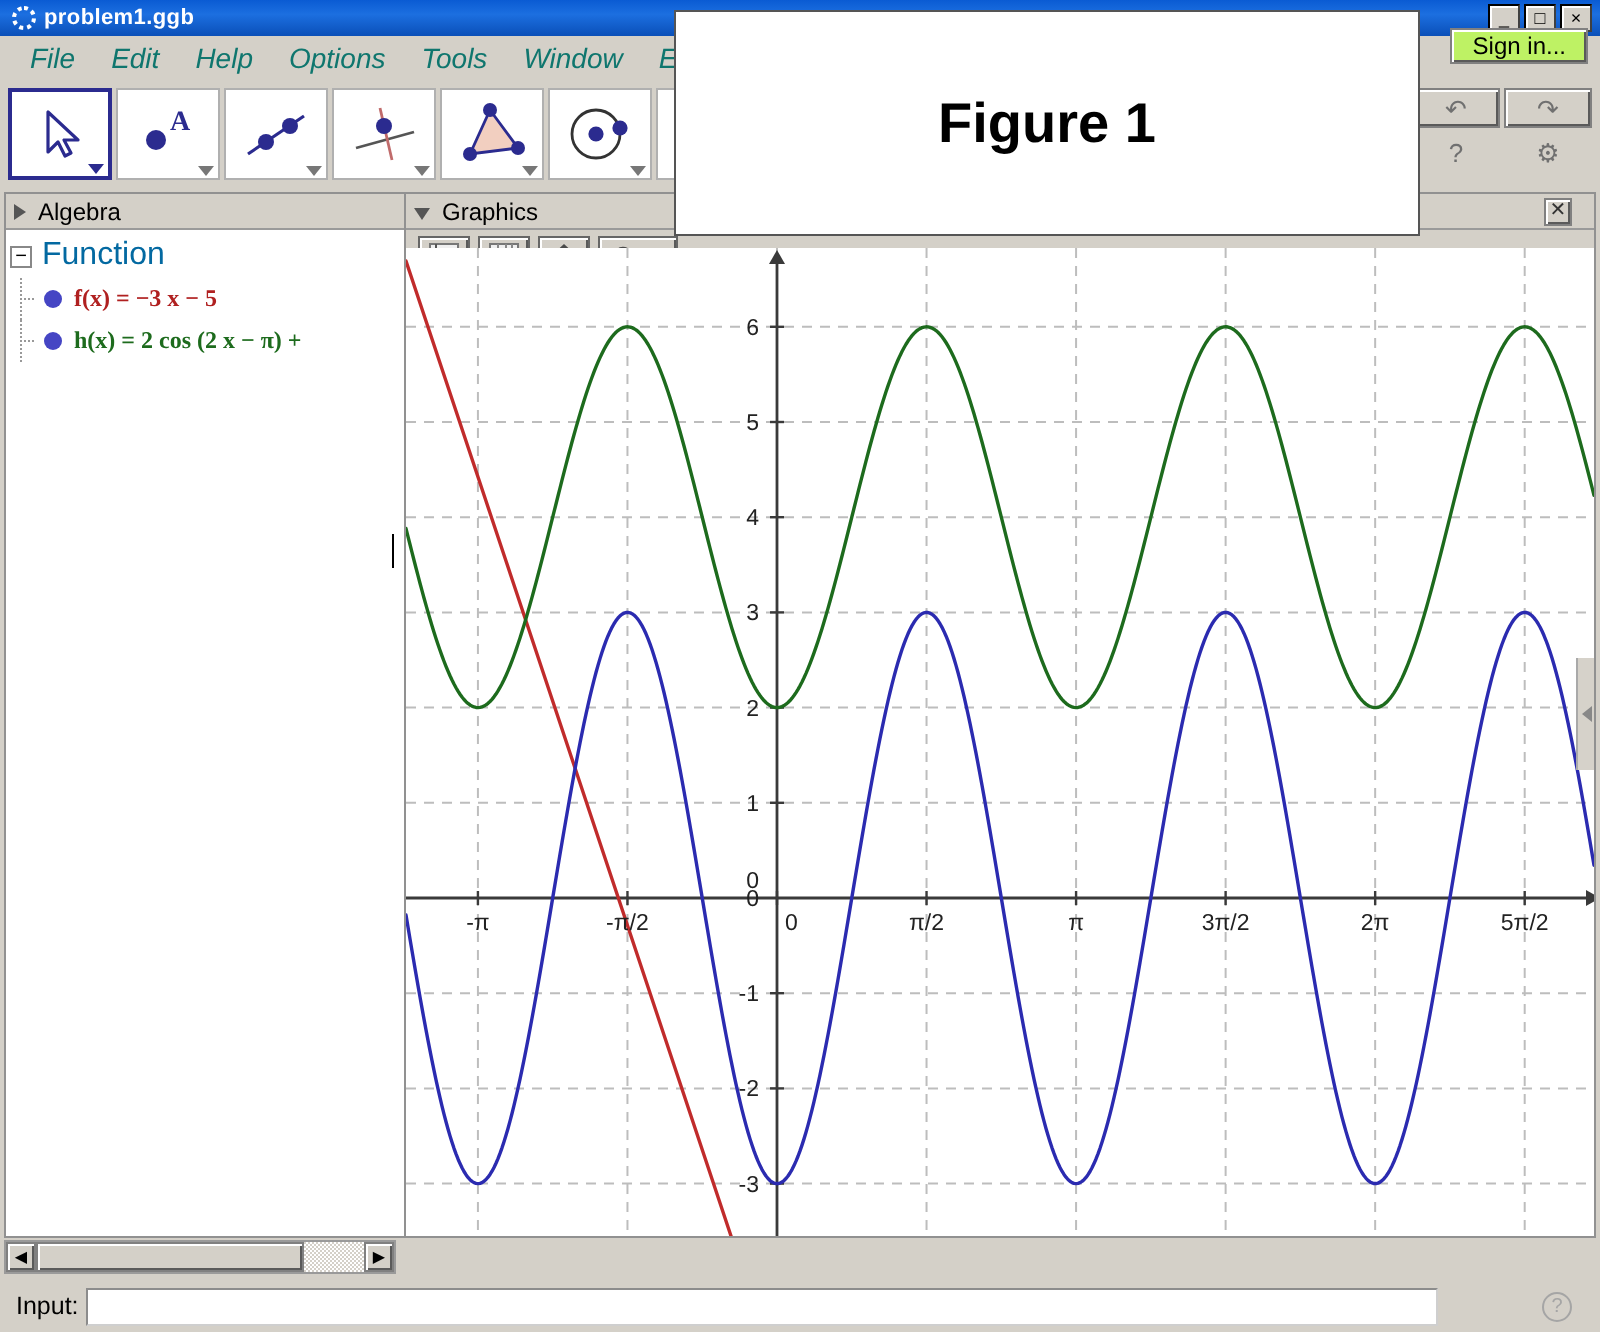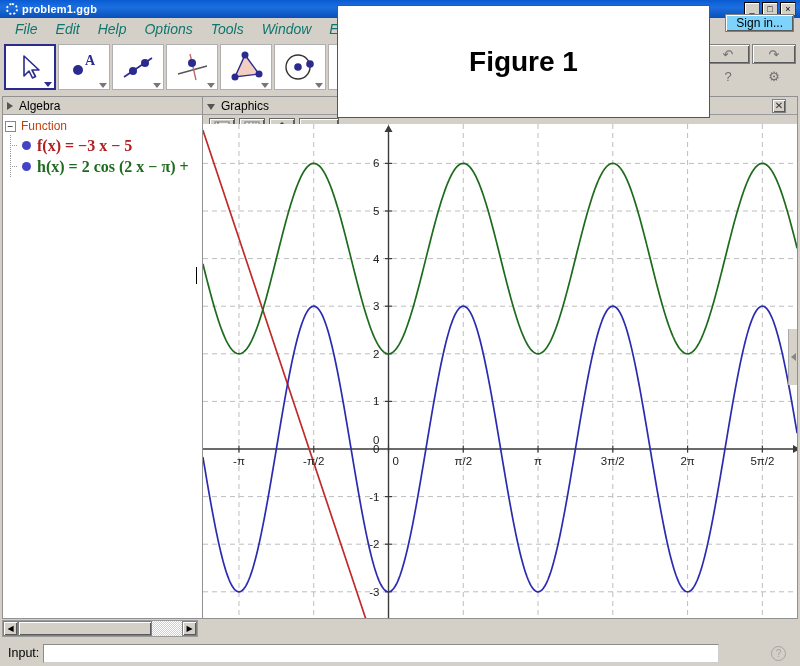--- a/index.html
+++ b/index.html
@@ -35,21 +35,21 @@
     font-family:"Liberation Sans",sans-serif;
   }
   
   #menubar{
     position:absolute; left:0; top:18px; width:800px; height:22px;
     background:#d4d0c8; display:flex; align-items:center; padding-left:6px;
   }
   #menubar .mi{ padding:2px 9px; font-size:14px; color:#0f766e; white-space:nowrap;font-style:italic; }
   #signin{
     position:absolute; right:6px; top:14px; height:18px; padding:0 10px;
-    background:#7dd3fc; border:1px solid #808080;
+    background:#bef264; border:1px solid #808080;
     box-shadow: inset 1px 1px 0 #fff, inset -1px -1px 0 #5a5a5a;
     font-size:12px; line-height:16px; color:#000;
   }
   
   #toolbar{
     position:absolute; left:0; top:40px; width:800px; height:55px;
     background:#d4d0c8; display:flex; align-items:flex-start; padding:4px 0 0 4px;
   }
   .tool{
     position:relative; width:52px; height:46px; margin-right:2px;
@@ -91,30 +91,30 @@
     background:#d4d0c8; border:1px solid #808080;
     box-shadow: inset 1px 1px 0 #fff, inset -1px -1px 0 #5a5a5a;
     font-size:10px; line-height:12px; text-align:center; color:#333;
   }
   #algebra .body{ padding:4px 0 0 2px; font-size:13px; }
   .treehead{ display:flex; align-items:center; margin-bottom:2px; }
   .expander{
     width:11px;height:11px;border:1px solid #888;background:#fff;
     font-size:10px;line-height:9px;text-align:center;color:#000;margin-right:5px;
   }
-  .treehead .lbl{ font-size:12px; color:#c2410c; }
+  .treehead .lbl{ font-size:16px; color:#0369a1; }
   .fnrow{ display:flex; align-items:center; height:21px; padding-left:9px; position:relative; }
   .fnrow .dashline{
     position:absolute; left:5px; top:0; bottom:0; width:1px;
     background:repeating-linear-gradient(to bottom,#999 0 1px,transparent 1px 2px);
   }
   .fnrow .tick{ position:absolute; left:5px; top:10px; width:7px; height:1px;
     background:repeating-linear-gradient(to right,#999 0 1px,transparent 1px 2px);}
   .bullet{ width:9px;height:9px;border-radius:50%;background:#4545c4;margin:0 6px 0 8px; flex:0 0 auto;}
-  .fx{ font-family:"Liberation Serif", serif; font-weight:bold; font-size:16px; white-space:nowrap;}
+  .fx{ font-family:"Liberation Serif", serif; font-weight:bold; font-size:12px; white-space:nowrap;}
   .fx.red{ color:#b02020; }
   .fx.blue{ color:#2222a8; }
   .fx.green{ color:#1d6b1d; }
   #algcaret{ position:absolute; left:193px; top:170px; width:1px;height:17px; background:#000; }
   
   .hscroll{
     position:absolute; height:17px; background:#d4d0c8;
     border:1px solid #9a9a9a; display:flex; align-items:center;
   }
   .sbtn{ width:15px;height:15px;background:#d4d0c8;border:1px solid #808080;

